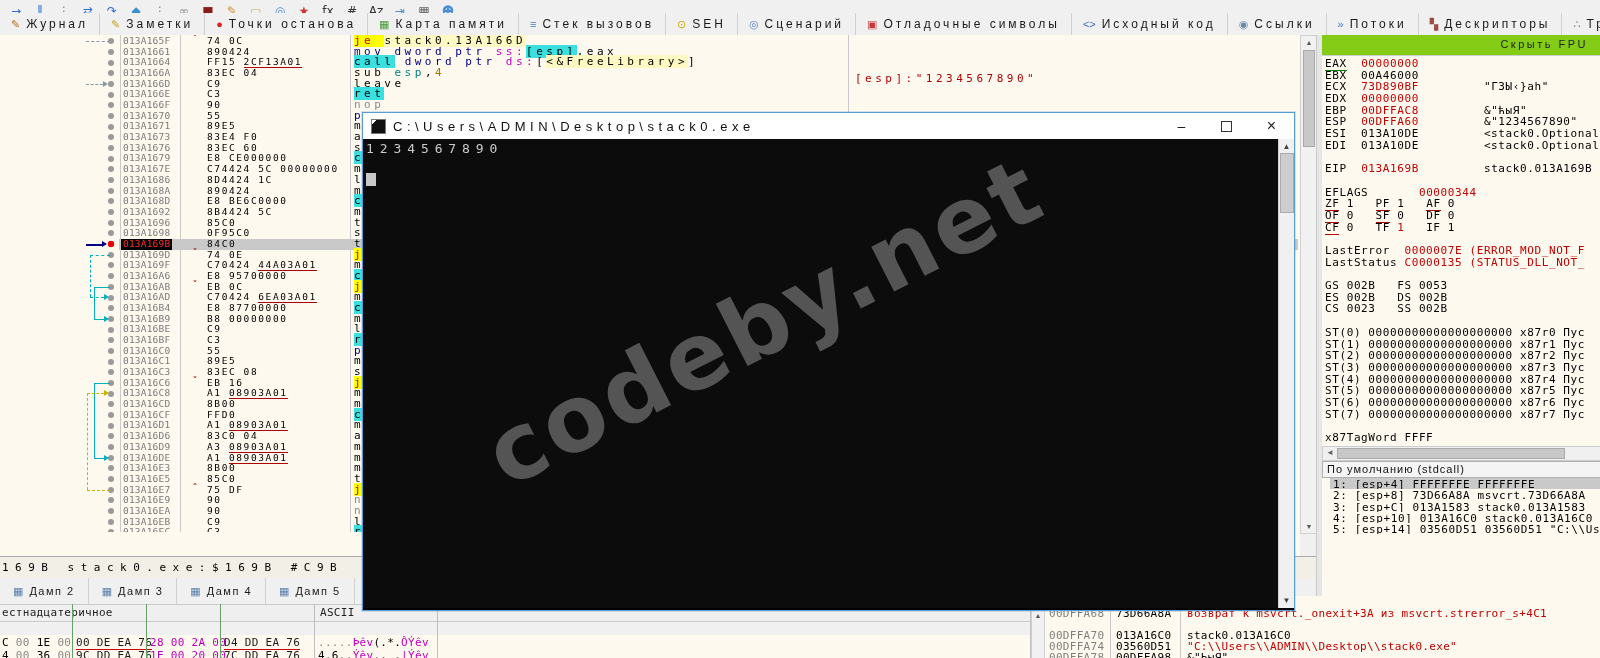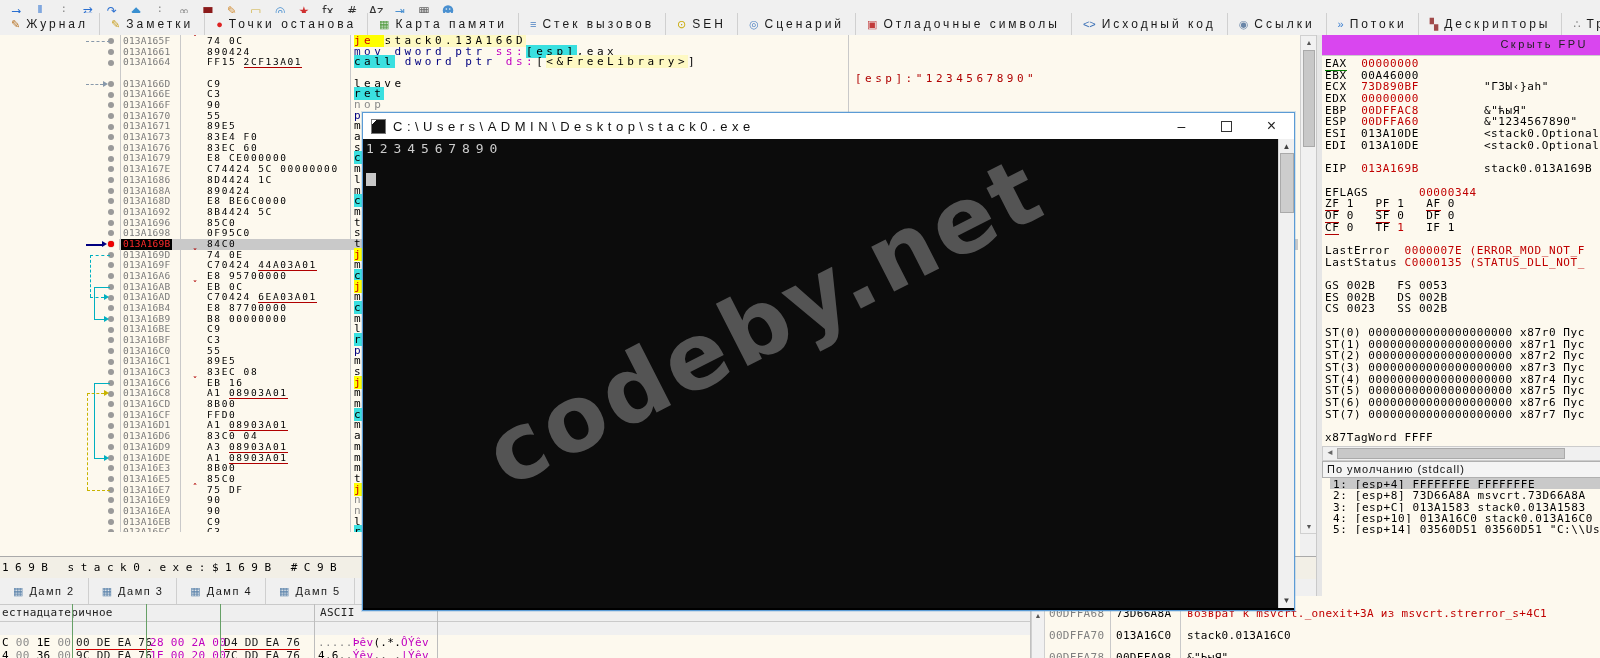--- a/index.html
+++ b/index.html
@@ -51,21 +51,21 @@
   .hexsep{position:absolute;top:604px;width:1px;height:54px;background:#66a066;}
   .hexcol{position:absolute;top:604px;width:1px;height:54px;background:#bdbdbd;}
   
   #stackpanel{left:1030px;top:596px;width:570px;height:62px;background:#fdf9ee;border-left:1px solid #c0c0c0;overflow:hidden;}
   .strow{position:absolute;left:0;width:570px;height:11px;font:11px "DejaVu Sans Mono",monospace;letter-spacing:.3px;line-height:11px;white-space:pre;}
   .st-a{position:absolute;left:18px;color:#808080;}
   .st-v{position:absolute;left:85px;color:#000;}
   .st-c{position:absolute;left:156px;text-align:center;}
   
   #regs{left:1322px;top:35px;width:278px;height:561px;background:#fdf9ee;overflow:hidden;}
-  #fpubar{position:absolute;left:0;top:0;width:278px;height:20px;background:#d946ef;border-bottom:1px solid #ccc;}
+  #fpubar{position:absolute;left:0;top:0;width:278px;height:20px;background:#84cc16;border-bottom:1px solid #ccc;}
   #fpubar span{position:absolute;right:12px;top:3px;font-size:11px;letter-spacing:2.5px;color:#222;}
   #reglines{position:absolute;left:3px;top:23px;font:11px "DejaVu Sans Mono",monospace;letter-spacing:.6px;white-space:pre;}
   .regline{height:11.7px;line-height:11.7px;}
   #reghs{position:absolute;left:0;top:411px;width:278px;height:13px;background:#f0f0f0;border:1px solid #ccc;}
   #regcombo{position:absolute;left:0;top:426px;width:278px;height:15px;background:#f4f4f4;border:1px solid #b0b0b0;}
   #regcombo span{position:absolute;left:4px;top:1px;font-size:11px;letter-spacing:1px;color:#111;}
   #argrows{position:absolute;left:0;top:443px;width:278px;padding-left:8px;}
   .argrow{height:11.3px;line-height:11.3px;font:11px "DejaVu Sans Mono",monospace;letter-spacing:.6px;white-space:pre;overflow:hidden;color:#000;padding-left:3px;}
   .argrow.sel{background:#c9c9c9;}
   
@@ -160,20 +160,26 @@
           <div class="cdot"></div>
           <span class="caddr">013A1661</span>
           <span class="cbytes">890424</span>
           <span class="cinstr"><span class="tk n">mov </span><span class="tk n">dword ptr </span><span class="tk m">ss:</span><span class="tk ch">[esp]</span><span class="tk k">,</span><span class="tk k">eax</span></span>
         </div>
         <div class="drow" style="top: 22.36px;">
           <div class="cdot"></div>
           <span class="caddr">013A1664</span>
           <span class="cbytes">FF15 <span class="ub">2CF13A01</span></span>
           <span class="cinstr"><span class="tk ch">call</span><span class="tk k"> </span><span class="tk n">dword ptr </span><span class="tk m">ds:</span><span class="tk k">[</span><span class="tk yb">&lt;&amp;FreeLibrary&gt;</span><span class="tk k">]</span></span>
+        </div>
+        <div class="drow" style="top: 33.04px;">
+          <div class="cdot"></div>
+          <span class="caddr">013A166A</span>
+          <span class="cbytes">83EC 04</span>
+          <span class="cinstr"><span class="tk k">sub </span><span class="tk t">esp</span><span class="tk k">,</span><span class="tk o">4</span></span>
         </div>
         <div class="drow" style="top: 43.72px;">
           <div class="cdot"></div>
           <span class="caddr">013A166D</span>
           <span class="cbytes">C9</span>
           <span class="cinstr"><span class="tk k">leave</span></span>
         </div>
         <div class="drow" style="top: 54.4px;">
           <div class="cdot"></div>
           <span class="caddr">013A166E</span>
@@ -528,20 +534,21 @@
 
   <div id="stackpanel" class="ab">
     <div class="ab sbtrack" style="left:0;top:0;width:12px;height:62px">
       <div class="sbarrow" style="top:15px">▲</div>
     </div>
     <div class="vline ab" style="left:79px;top:10px;height:52px"></div>
     <div class="vline ab" style="left:149px;top:10px;height:52px"></div>
     <div id="stackrows" class="ab" style="left:0;top:12px;width:570px;height:50px">
         <div class="strow" style="top: 0px;"><span class="st-a">00DFFA68</span><span class="st-v">73D66A8A</span><span class="st-c"><span class="tk r">возврат к msvcrt._onexit+3A из msvcrt.strerror_s+4C1</span></span></div>
         <div class="strow" style="top: 22px;"><span class="st-a">00DFFA70</span><span class="st-v">013A16C0</span><span class="st-c"><span class="tk k">stack0.013A16C0</span></span></div>
+        <div class="strow" style="top: 33px;"><span class="st-a">00DFFA74</span><span class="st-v">03560D51</span><span class="st-c"><span class="tk r">"C:\\Users\\ADMIN\\Desktop\\stack0.exe"</span></span></div>
         <div class="strow" style="top: 44px;"><span class="st-a">00DFFA78</span><span class="st-v">00DFFA98</span><span class="st-c"><span class="tk k">&amp;"ЬыЯ"</span></span></div>
       </div>
   </div>
 
   <div id="regs" class="ab">
     <div id="fpubar">
       <span>Скрыть FPU</span>
     </div>
     <div id="reglines"><div class="regline"><span class="tk ug">EAX</span><span class="tk k">  </span><span class="tk r">00000000</span></div><div class="regline"><span class="tk k">EBX  00A46000</span></div><div class="regline"><span class="tk k">ECX  </span><span class="tk r">73D890BF</span><span class="tk k">         "ГЗЫ‹}ah"</span></div><div class="regline"><span class="tk k">EDX  </span><span class="tk r">00000000</span></div><div class="regline"><span class="tk k">EBP  </span><span class="tk r">00DFFAC8</span><span class="tk k">         &amp;"ћыЯ"</span></div><div class="regline"><span class="tk k">ESP  </span><span class="tk r">00DFFA60</span><span class="tk k">         &amp;"1234567890"</span></div><div class="regline"><span class="tk k">ESI  013A10DE         &lt;stack0.OptionalH</span></div><div class="regline"><span class="tk k">EDI  013A10DE         &lt;stack0.OptionalH</span></div><div class="regline">&nbsp;</div><div class="regline"><span class="tk k">EIP  </span><span class="tk r">013A169B</span><span class="tk k">         stack0.013A169B</span></div><div class="regline">&nbsp;</div><div class="regline"><span class="tk k">EFLAGS       </span><span class="tk r">00000344</span></div><div class="regline"><span class="tk fu">ZF</span><span class="tk k"> 1   </span><span class="tk fu">PF</span><span class="tk k"> 1   </span><span class="tk fu">AF</span><span class="tk k"> 0</span></div><div class="regline"><span class="tk fu">OF</span><span class="tk k"> 0   </span><span class="tk fu">SF</span><span class="tk k"> 0   </span><span class="tk k">DF 0</span></div><div class="regline"><span class="tk fu">CF</span><span class="tk k"> 0   </span><span class="tk k">TF </span><span class="tk r">1</span><span class="tk k">   IF 1</span></div><div class="regline">&nbsp;</div><div class="regline"><span class="tk k">LastError  </span><span class="tk r">0000007E (ERROR_MOD_NOT_F</span></div><div class="regline"><span class="tk k">LastStatus </span><span class="tk r">C0000135 (STATUS_DLL_NOT_</span></div><div class="regline">&nbsp;</div><div class="regline"><span class="tk k">GS 002B   FS 0053</span></div><div class="regline"><span class="tk k">ES 002B   DS 002B</span></div><div class="regline"><span class="tk k">CS 0023   SS 002B</span></div><div class="regline">&nbsp;</div><div class="regline"><span class="tk k">ST(0) 00000000000000000000 x87r0 Пус</span></div><div class="regline"><span class="tk k">ST(1) 00000000000000000000 x87r1 Пус</span></div><div class="regline"><span class="tk k">ST(2) 00000000000000000000 x87r2 Пус</span></div><div class="regline"><span class="tk k">ST(3) 00000000000000000000 x87r3 Пус</span></div><div class="regline"><span class="tk k">ST(4) 00000000000000000000 x87r4 Пус</span></div><div class="regline"><span class="tk k">ST(5) 00000000000000000000 x87r5 Пус</span></div><div class="regline"><span class="tk k">ST(6) 00000000000000000000 x87r6 Пус</span></div><div class="regline"><span class="tk k">ST(7) 00000000000000000000 x87r7 Пус</span></div><div class="regline">&nbsp;</div><div class="regline"><span class="tk k">x87TagWord FFFF</span></div></div>
     <div id="reghs">

